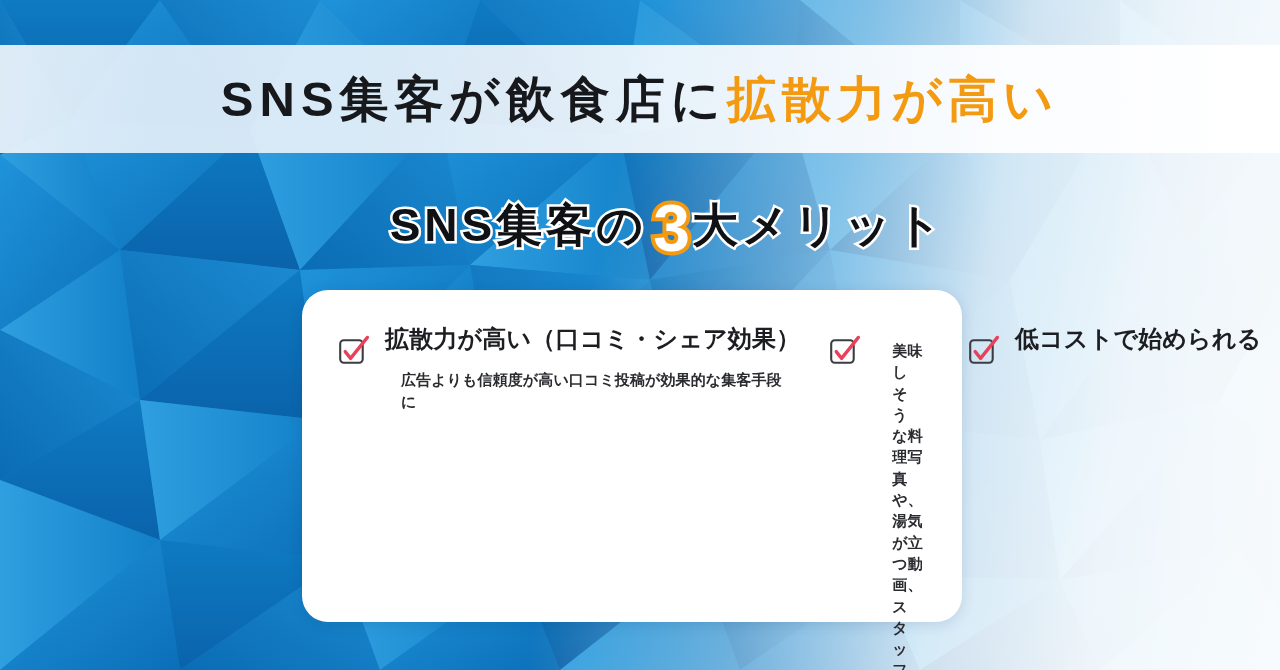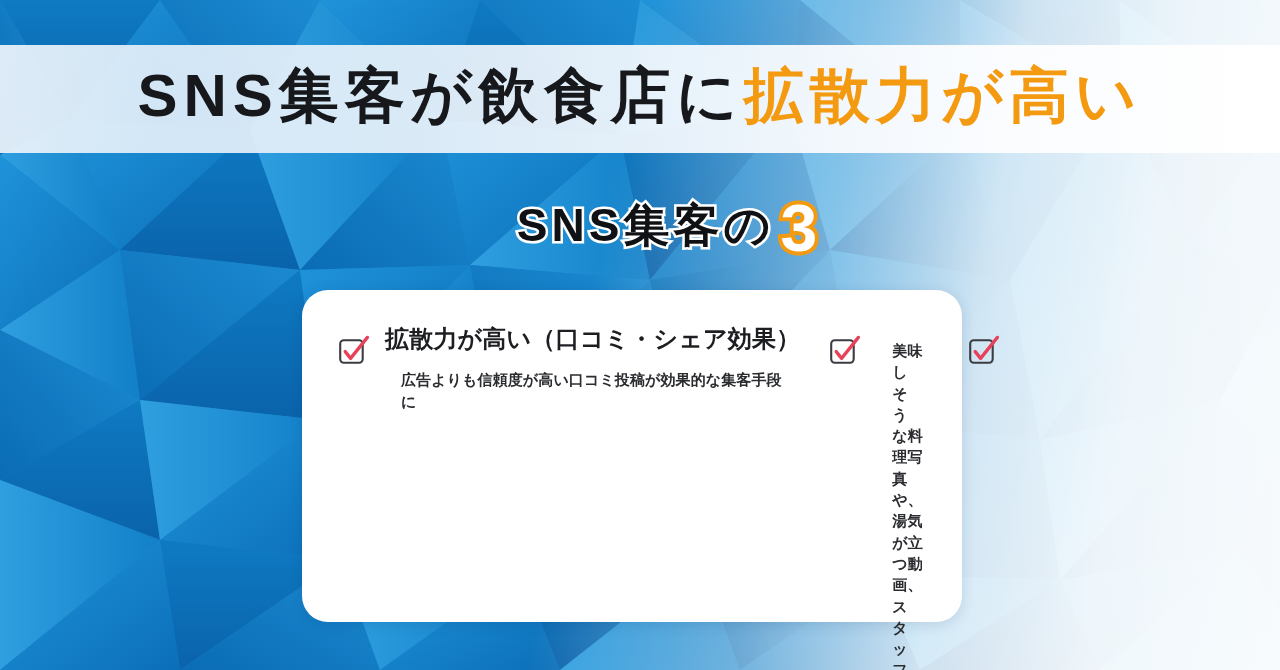--- a/index.html
+++ b/index.html
@@ -53,28 +53,27 @@
         rgba(252,253,255,0.97) 78%,
         rgba(255,255,255,0.98) 100%);
   }
   .title-text {
     position: absolute;
     left: 0;
     top: 45px;
     width: 1280px;
     height: 108px;
     display: flex;
-    align-items: flex-start;
+    align-items: center;
     justify-content: center;
     white-space: nowrap;
-    font-size: 60px;
+    font-size: 49px;
     font-weight: 700;
     letter-spacing: 6px;
     line-height: 1;
-    margin-top: 21px;
   }
   .title-dark { color: #17181c; }
   .title-accent { color: #F49A10; }
 
   
   .subtitle {
     position: absolute;
     left: 0;
     top: 188px;
     width: 1280px;
@@ -269,20 +268,21 @@
 
   <div class="title-band"></div>
   <div class="title-text">
     <span class="title-dark">SNS集客が飲食店に</span>
       <span class="title-accent">拡散力が高い</span>
   </div>
 
   <div class="subtitle">
     <span class="sub-dark">SNS集客の</span>
       <span class="sub-num">3</span>
+      <span class="sub-dark">大メリット</span>
   </div>
 
   <div class="card">
     <div class="merit-list">
 
       <div class="merit-item">
         <svg class="check-icon" viewBox="0 0 34 34">
           <rect x="3.2" y="6.2" width="22.5" height="22.5" rx="3.6" ry="3.6" fill="none" stroke="#3b3d42" stroke-width="2.1"></rect>
           <path d="M8.2 17.6 L13.6 24.4 L30.4 3.4" fill="none" stroke="#E8415A" stroke-width="3.3" stroke-linecap="round" stroke-linejoin="round"></path>
         </svg>
@@ -301,19 +301,20 @@
           <p class="merit-desc">美味しそうな料理写真や、湯気が立つ動画、スタッフの笑顔<br>などは、ユーザーの五感に直接訴えかける</p>
         </div>
       </div>
 
       <div class="merit-item">
         <svg class="check-icon" viewBox="0 0 34 34">
           <rect x="3.2" y="6.2" width="22.5" height="22.5" rx="3.6" ry="3.6" fill="none" stroke="#3b3d42" stroke-width="2.1"></rect>
           <path d="M8.2 17.6 L13.6 24.4 L30.4 3.4" fill="none" stroke="#E8415A" stroke-width="3.3" stroke-linecap="round" stroke-linejoin="round"></path>
         </svg>
         <div class="merit-body">
+          <p class="merit-title">低コストで始められる</p>
         </div>
       </div>
 
     </div>
   </div>
 
 </div>
 
 </body></html>

